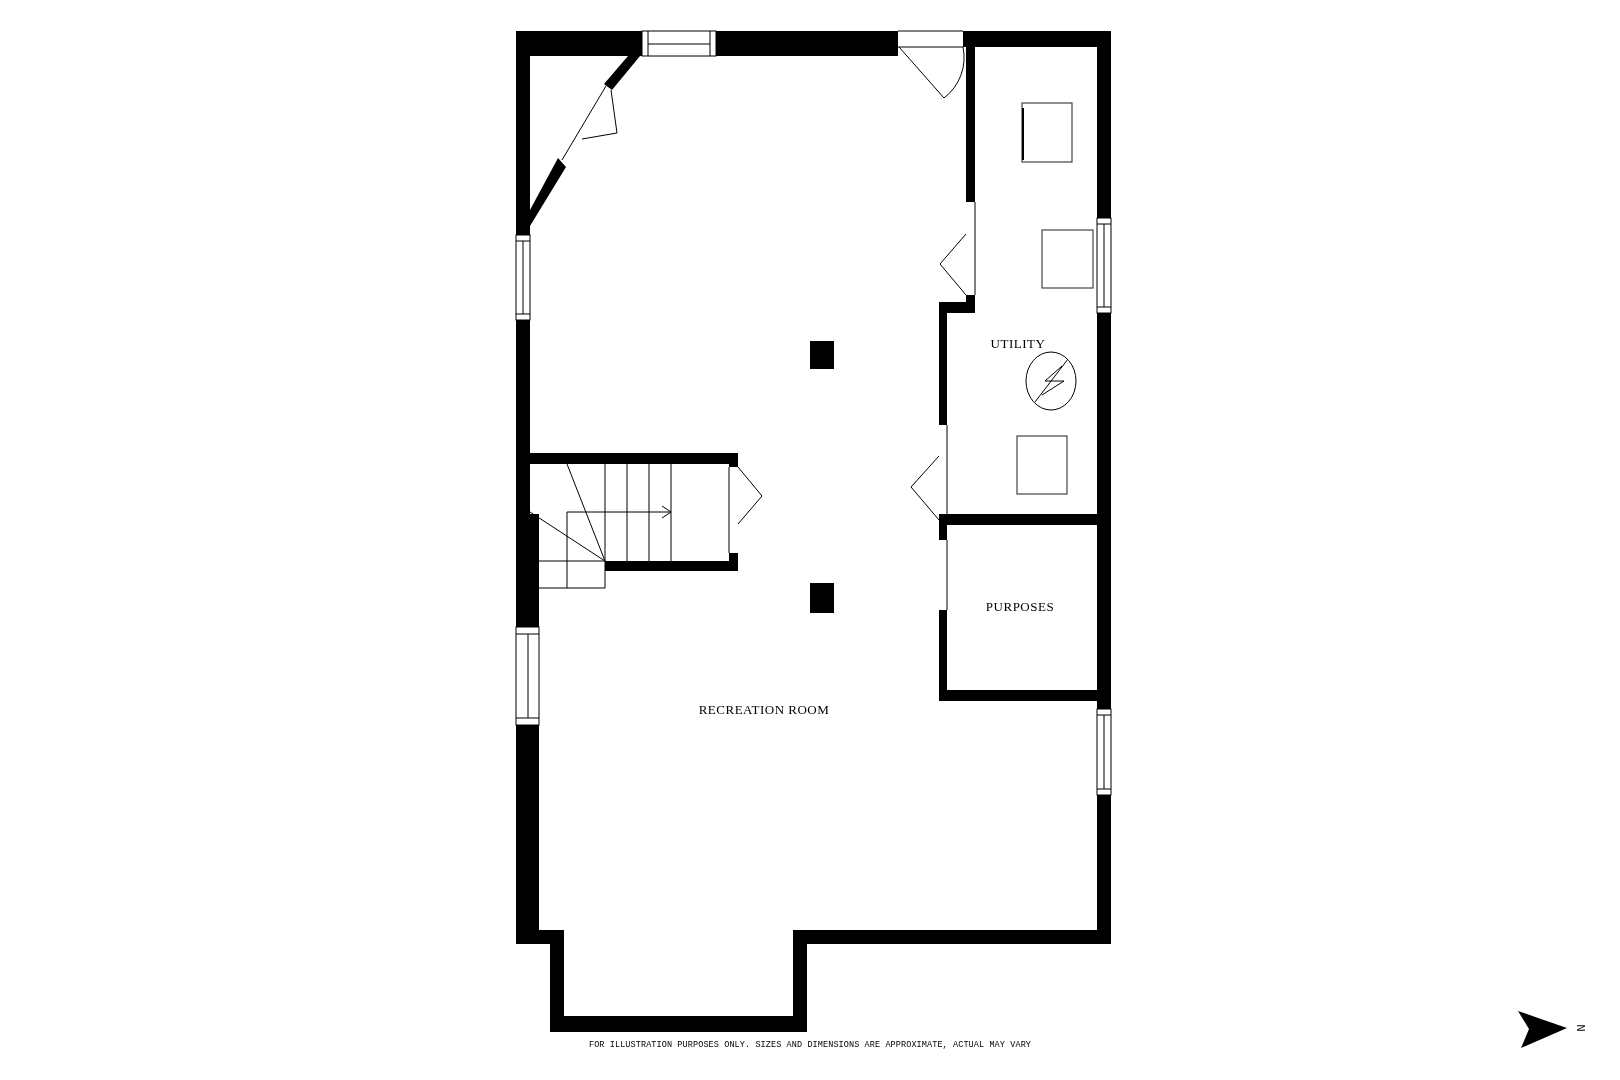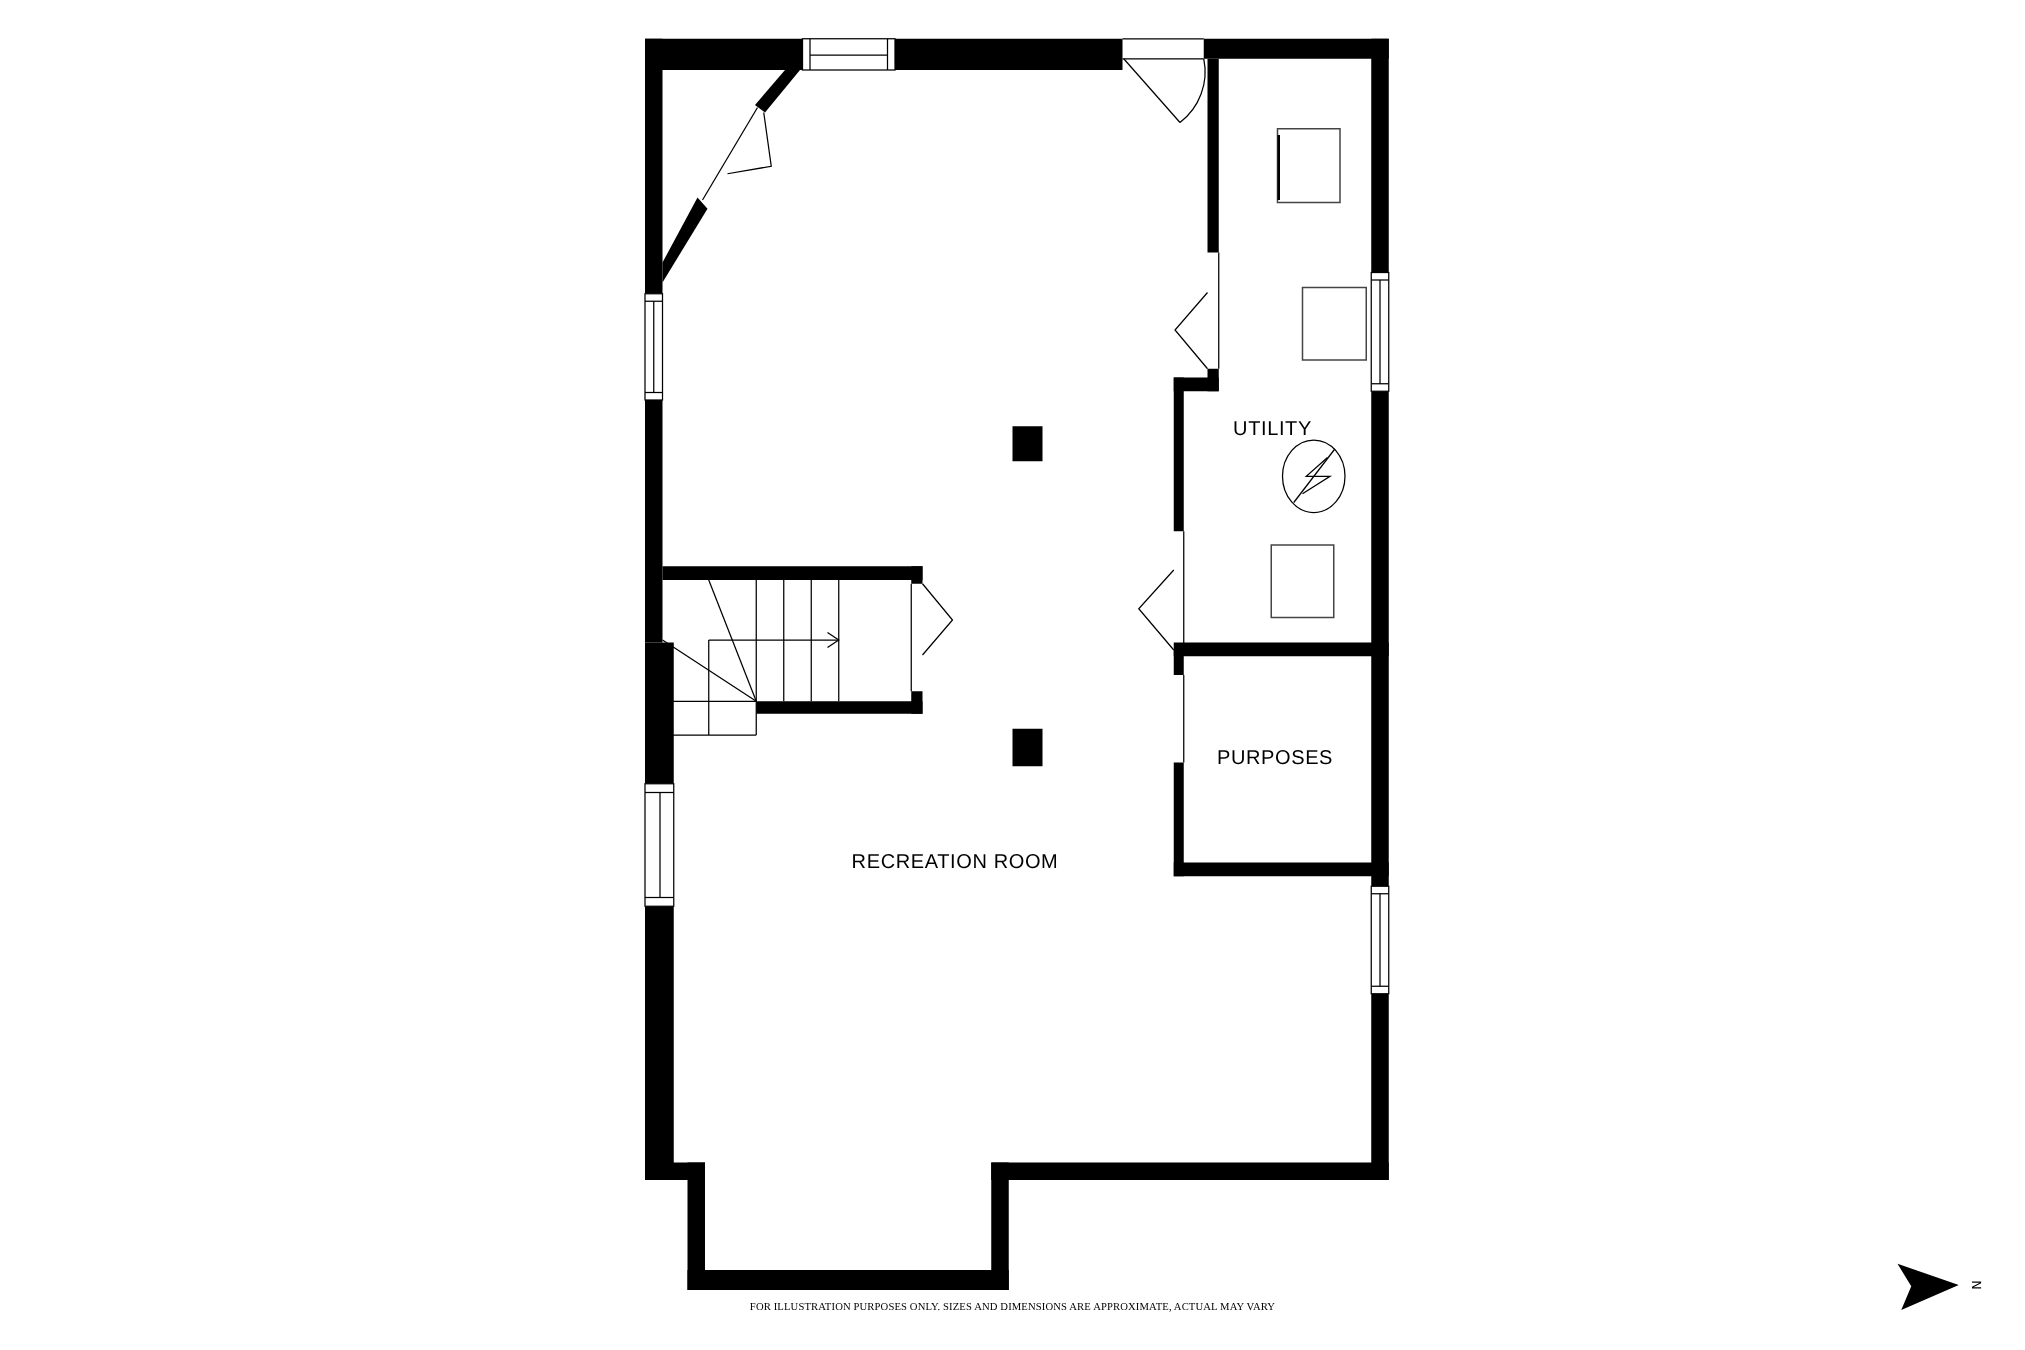--- a/index.html
+++ b/index.html
@@ -2,22 +2,22 @@
 <html><head>
 <meta charset="utf-8">
 <style>
   html, body { margin: 0; padding: 0; background: #ffffff; }
   body { width: 1620px; height: 1080px; position: relative; overflow: hidden; font-family: "DejaVu Sans", sans-serif; }
   #plan { position: absolute; left: 0; top: 0; width: 1620px; height: 1080px; }
   .wall { fill: #000000; }
   .line { stroke: #000000; stroke-width: 1; fill: none; }
   .gline { stroke: #444444; stroke-width: 1.2; fill: none; }
   .win { fill: #ffffff; stroke: #000000; stroke-width: 1; }
-  .room-label { position: absolute; font-family: Liberation Sans, sans-serif; font-size: 16px; color: #000; letter-spacing: 0.5px; white-space: nowrap; transform: translate(-50%, -50%); }
-  .footer { position: absolute; left: 810px; top: 1045px; transform: translate(-50%, -50%); font-family: Liberation Serif, serif; font-size: 8.5px; color: #000; white-space: nowrap; letter-spacing: 0.1px; }
+  .room-label { position: absolute; font-family: Liberation Serif, serif; font-size: 13px; color: #000; letter-spacing: 0.5px; white-space: nowrap; transform: translate(-50%, -50%); }
+  .footer { position: absolute; left: 810px; top: 1045px; transform: translate(-50%, -50%); font-family: Liberation Mono, monospace; font-size: 8.5px; color: #000; white-space: nowrap; letter-spacing: 0.1px; }
   .compass-n { position: absolute; left: 1580px; top: 1028px; transform: translate(-50%, -50%) rotate(90deg); font-family: "DejaVu Sans", sans-serif; font-size: 10px; color: #000; }
 </style>
 </head>
 <body>
 
 <svg id="plan" viewBox="0 0 1620 1080" xmlns="http://www.w3.org/2000/svg">
   <g>
 
     <rect class="wall" x="516" y="31" width="126" height="25"></rect>
 
@@ -159,19 +159,19 @@
       <polyline class="line" points="1042,395 1064,381 1045,381 1062,366"></polyline>
     </g>
     <rect class="gline" x="1017" y="436" width="50" height="58"></rect>
   </g>
 
   <g>
     <polygon fill="#000" points="1518,1011 1567,1028 1521,1048 1529,1029"></polygon>
   </g>
 </svg>
 
-<div class="room-label" style="left:764px; top:690px;">RECREATION ROOM</div>
+<div class="room-label" style="left:764px; top:710px;">RECREATION ROOM</div>
 <div class="room-label" style="left:1018px; top:344px;">UTILITY</div>
 <div class="room-label" style="left:1020px; top:607px;">PURPOSES</div>
 
 <div class="compass-n">N</div>
 
 <div class="footer">FOR ILLUSTRATION PURPOSES ONLY. SIZES AND DIMENSIONS ARE APPROXIMATE, ACTUAL MAY VARY</div>
 
 </body></html>

